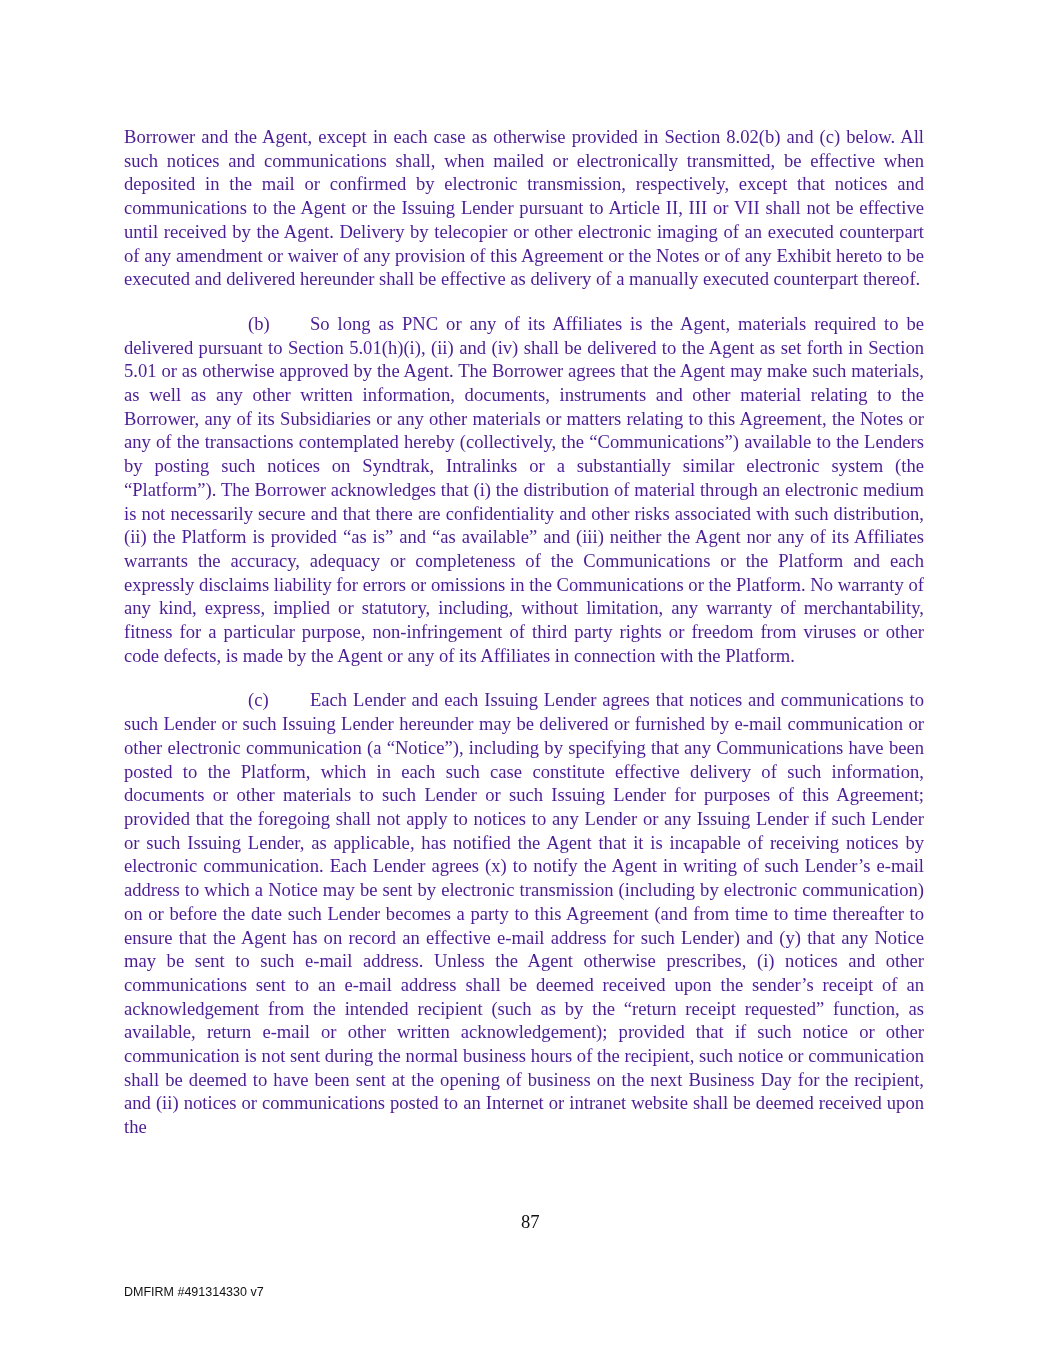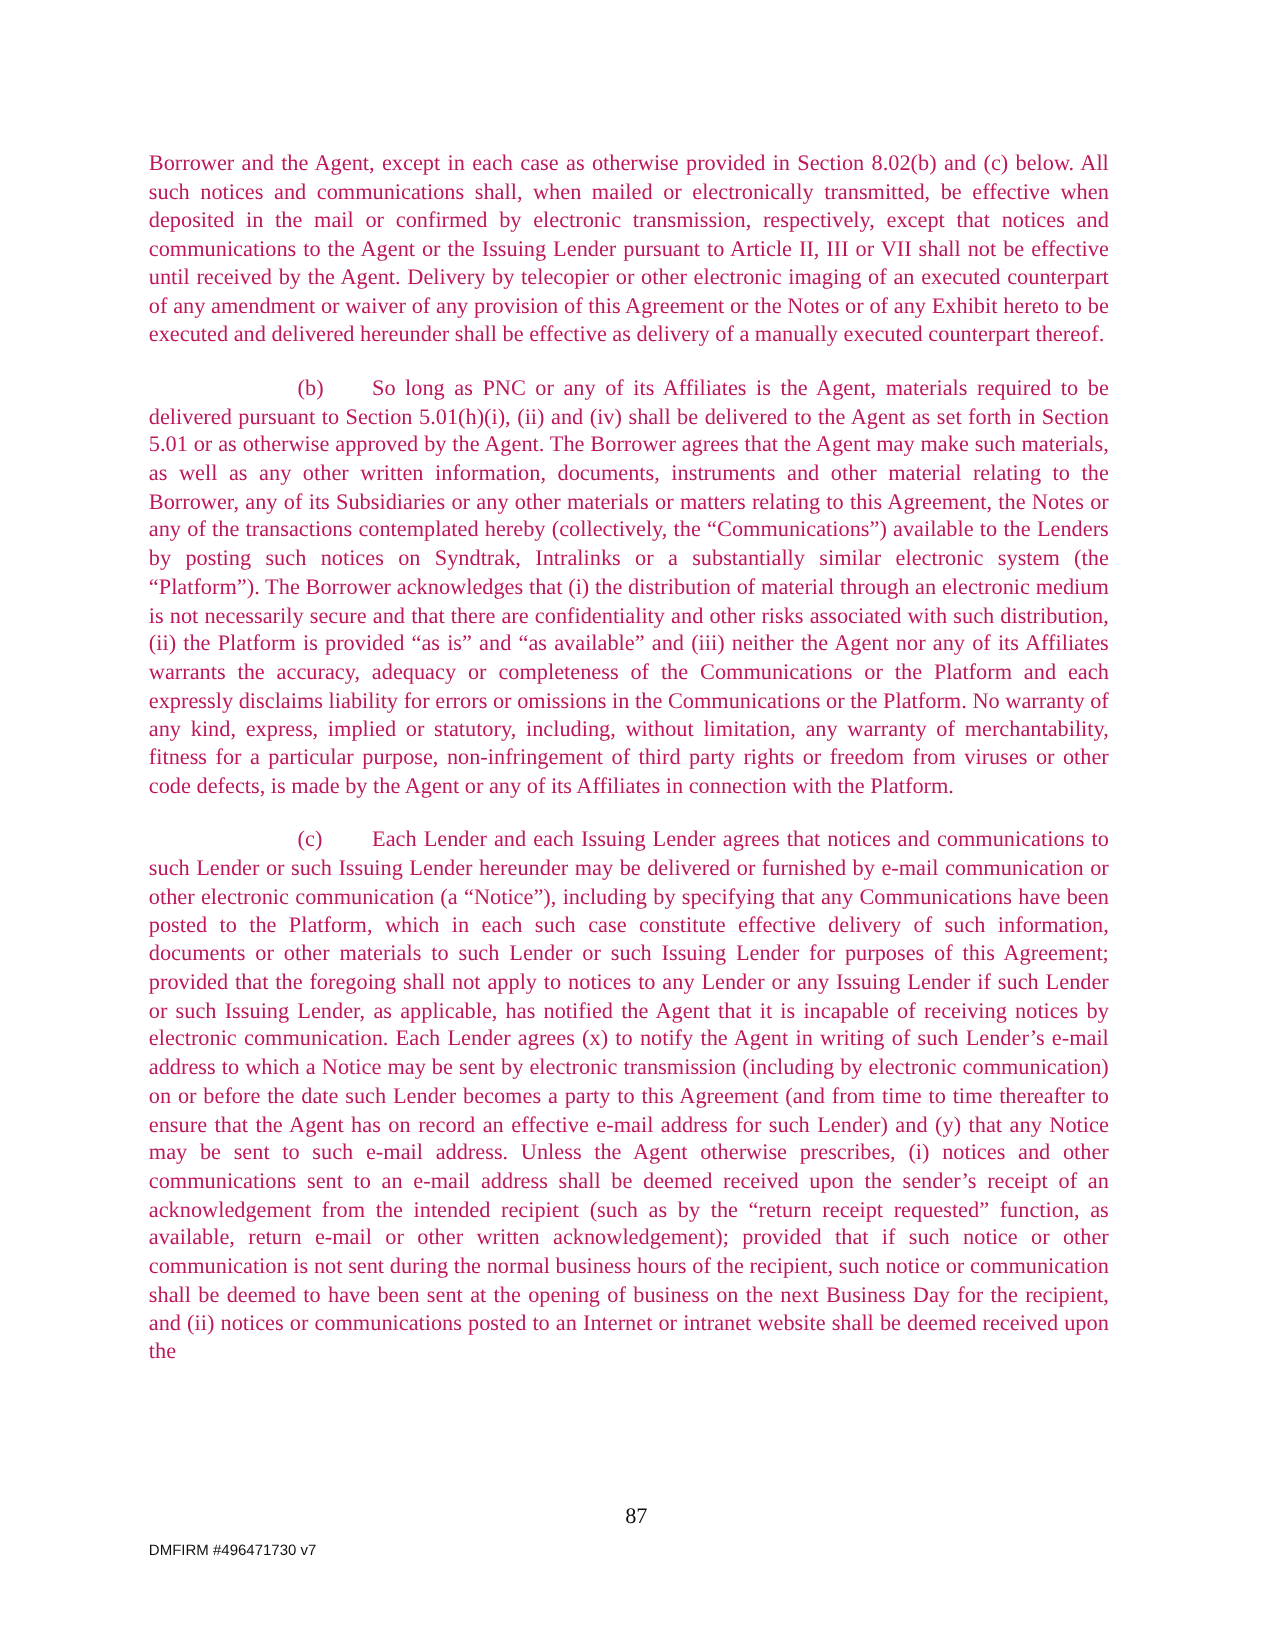--- a/index.html
+++ b/index.html
@@ -1,40 +1,40 @@
 <!DOCTYPE html>
 <html><head>
 <meta charset="utf-8">
 <style>
   html, body { margin: 0; padding: 0; background: #ffffff; }
   body { width: 1055px; height: 1365px; position: relative; overflow: hidden; }
   .page {
     position: absolute; left: 124px; top: 125px; width: 800px;
     font-family: "Liberation Serif", serif;
-    font-size: 18.6px; line-height: 23.7px; color: #be185d;
+    font-size: 18.6px; line-height: 23.7px; color: #4c1d95;
     text-align: justify;
   }
   .para { margin: 0 0 21px 0; }
   .para .lead { display: inline-block; width: 124px; }
   .para .marker { display: inline-block; width: 62px; }
   .u { }
   .footer-id {
     position: absolute; left: 124px; top: 1285px;
     font-family: "Liberation Sans", sans-serif; font-size: 12.5px; color: #111;
   }
   .footer-page {
-    position: absolute; left: 521px; top: 1253px;
+    position: absolute; left: 521px; top: 1211px;
     font-family: "Liberation Serif", serif; font-size: 18.6px; color: #111;
   }
 </style>
 </head>
 <body>
 
 <div class="page">
   <p class="para"><span>Borrower and the Agent, except in each case as otherwise provided in Section 8.02(b) and (c) below.  All such notices and communications shall, when mailed or electronically transmitted, be effective when deposited in the mail or confirmed by electronic transmission, respectively, except that notices and communications to the Agent or the Issuing Lender pursuant to Article II, III or VII shall not be effective until received by the Agent.  Delivery by telecopier or other electronic imaging of an executed counterpart of any amendment or waiver of any provision of this Agreement or the Notes or of any Exhibit hereto to be executed and delivered hereunder shall be effective as delivery of a manually executed counterpart thereof.</span></p>
 
   <p class="para"><span class="lead"></span><span class="marker">(b)</span><span>So long as PNC or any of its Affiliates is the Agent, materials required to be delivered pursuant to Section 5.01(h)(i), (ii) and (iv) shall be delivered to the Agent as set forth in Section 5.01 or as otherwise approved by the Agent.  The Borrower agrees that the Agent may make such materials, as well as any other written information, documents, instruments and other material relating to the Borrower, any of its Subsidiaries or any other materials or matters relating to this Agreement, the Notes or any of the transactions contemplated hereby (collectively, the “</span><span class="u">Communications</span><span>”) available to the Lenders by posting such notices on Syndtrak, Intralinks or a substantially similar electronic system (the “</span><span class="u">Platform</span><span>”).  The Borrower acknowledges that (i) the distribution of material through an electronic medium is not necessarily secure and that there are confidentiality and other risks associated with such distribution, (ii) the Platform is provided “as is” and “as available” and (iii) neither the Agent nor any of its Affiliates warrants the accuracy, adequacy or completeness of the Communications or the Platform and each expressly disclaims liability for errors or omissions in the Communications or the Platform.  No warranty of any kind, express, implied or statutory, including, without limitation, any warranty of merchantability, fitness for a particular purpose, non-infringement of third party rights or freedom from viruses or other code defects, is made by the Agent or any of its Affiliates in connection with the Platform.</span></p>
 
   <p class="para"><span class="lead"></span><span class="marker">(c)</span><span>Each Lender and each Issuing Lender agrees that notices and communications to such Lender or such Issuing Lender hereunder may be delivered or furnished by e-mail communication or other electronic communication (a “</span><span class="u">Notice</span><span>”), including by specifying that any Communications have been posted to the Platform, which in each such case constitute effective delivery of such information, documents or other materials to such Lender or such Issuing Lender for purposes of this Agreement; </span><span class="u">provided</span><span> that the foregoing shall not apply to notices to any Lender or any Issuing Lender if such Lender or such Issuing Lender, as applicable, has notified the Agent that it is incapable of receiving notices by electronic communication.  Each Lender agrees (x) to notify the Agent in writing of such Lender’s e-mail address to which a Notice may be sent by electronic transmission (including by electronic communication) on or before the date such Lender becomes a party to this Agreement (and from time to time thereafter to ensure that the Agent has on record an effective e-mail address for such Lender) and (y) that any Notice may be sent to such e-mail address.  Unless the Agent otherwise prescribes, (i) notices and other communications sent to an e-mail address shall be deemed received upon the sender’s receipt of an acknowledgement from the intended recipient (such as by the “return receipt requested” function, as available, return e-mail or other written acknowledgement); </span><span class="u">provided</span><span> that if such notice or other communication is not sent during the normal business hours of the recipient, such notice or communication shall be deemed to have been sent at the opening of business on the next Business Day for the recipient, and (ii) notices or communications posted to an Internet or intranet website shall be deemed received upon the</span></p>
 </div>
 
-<div class="footer-id">DMFIRM #496471730 v7</div>
+<div class="footer-id">DMFIRM #491314330 v7</div>
 <div class="footer-page">87</div>
 
 </body></html>

